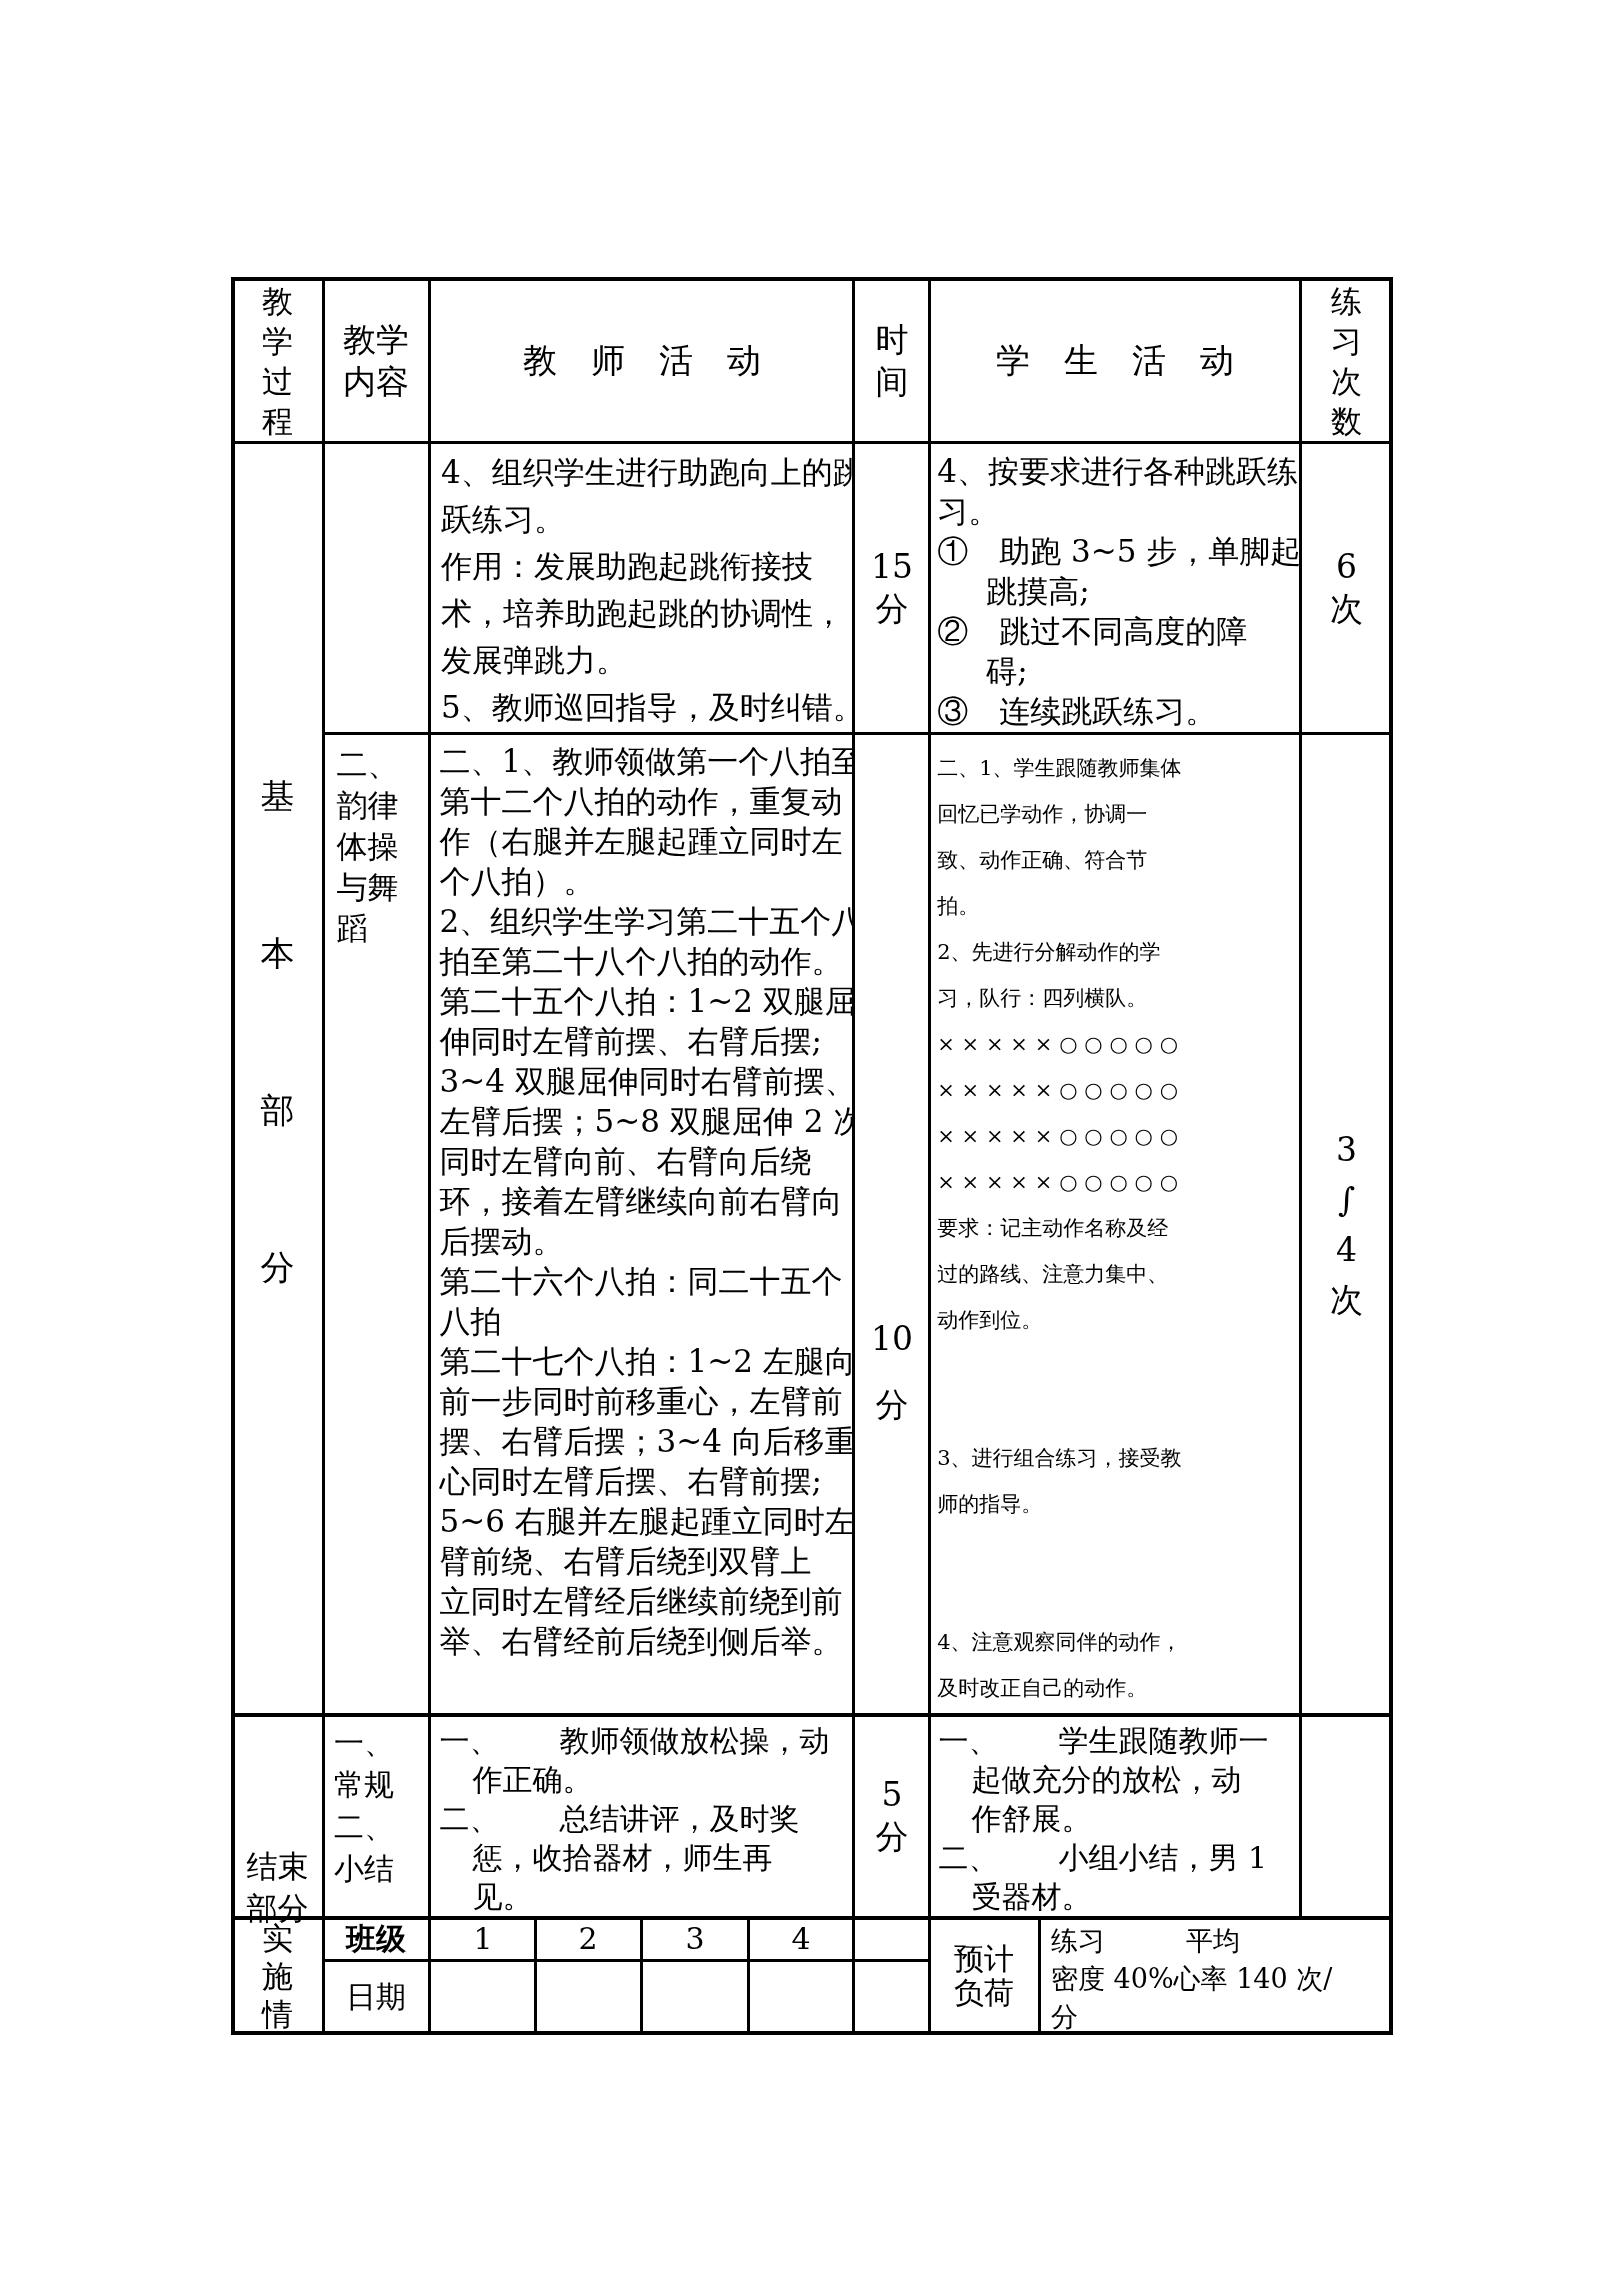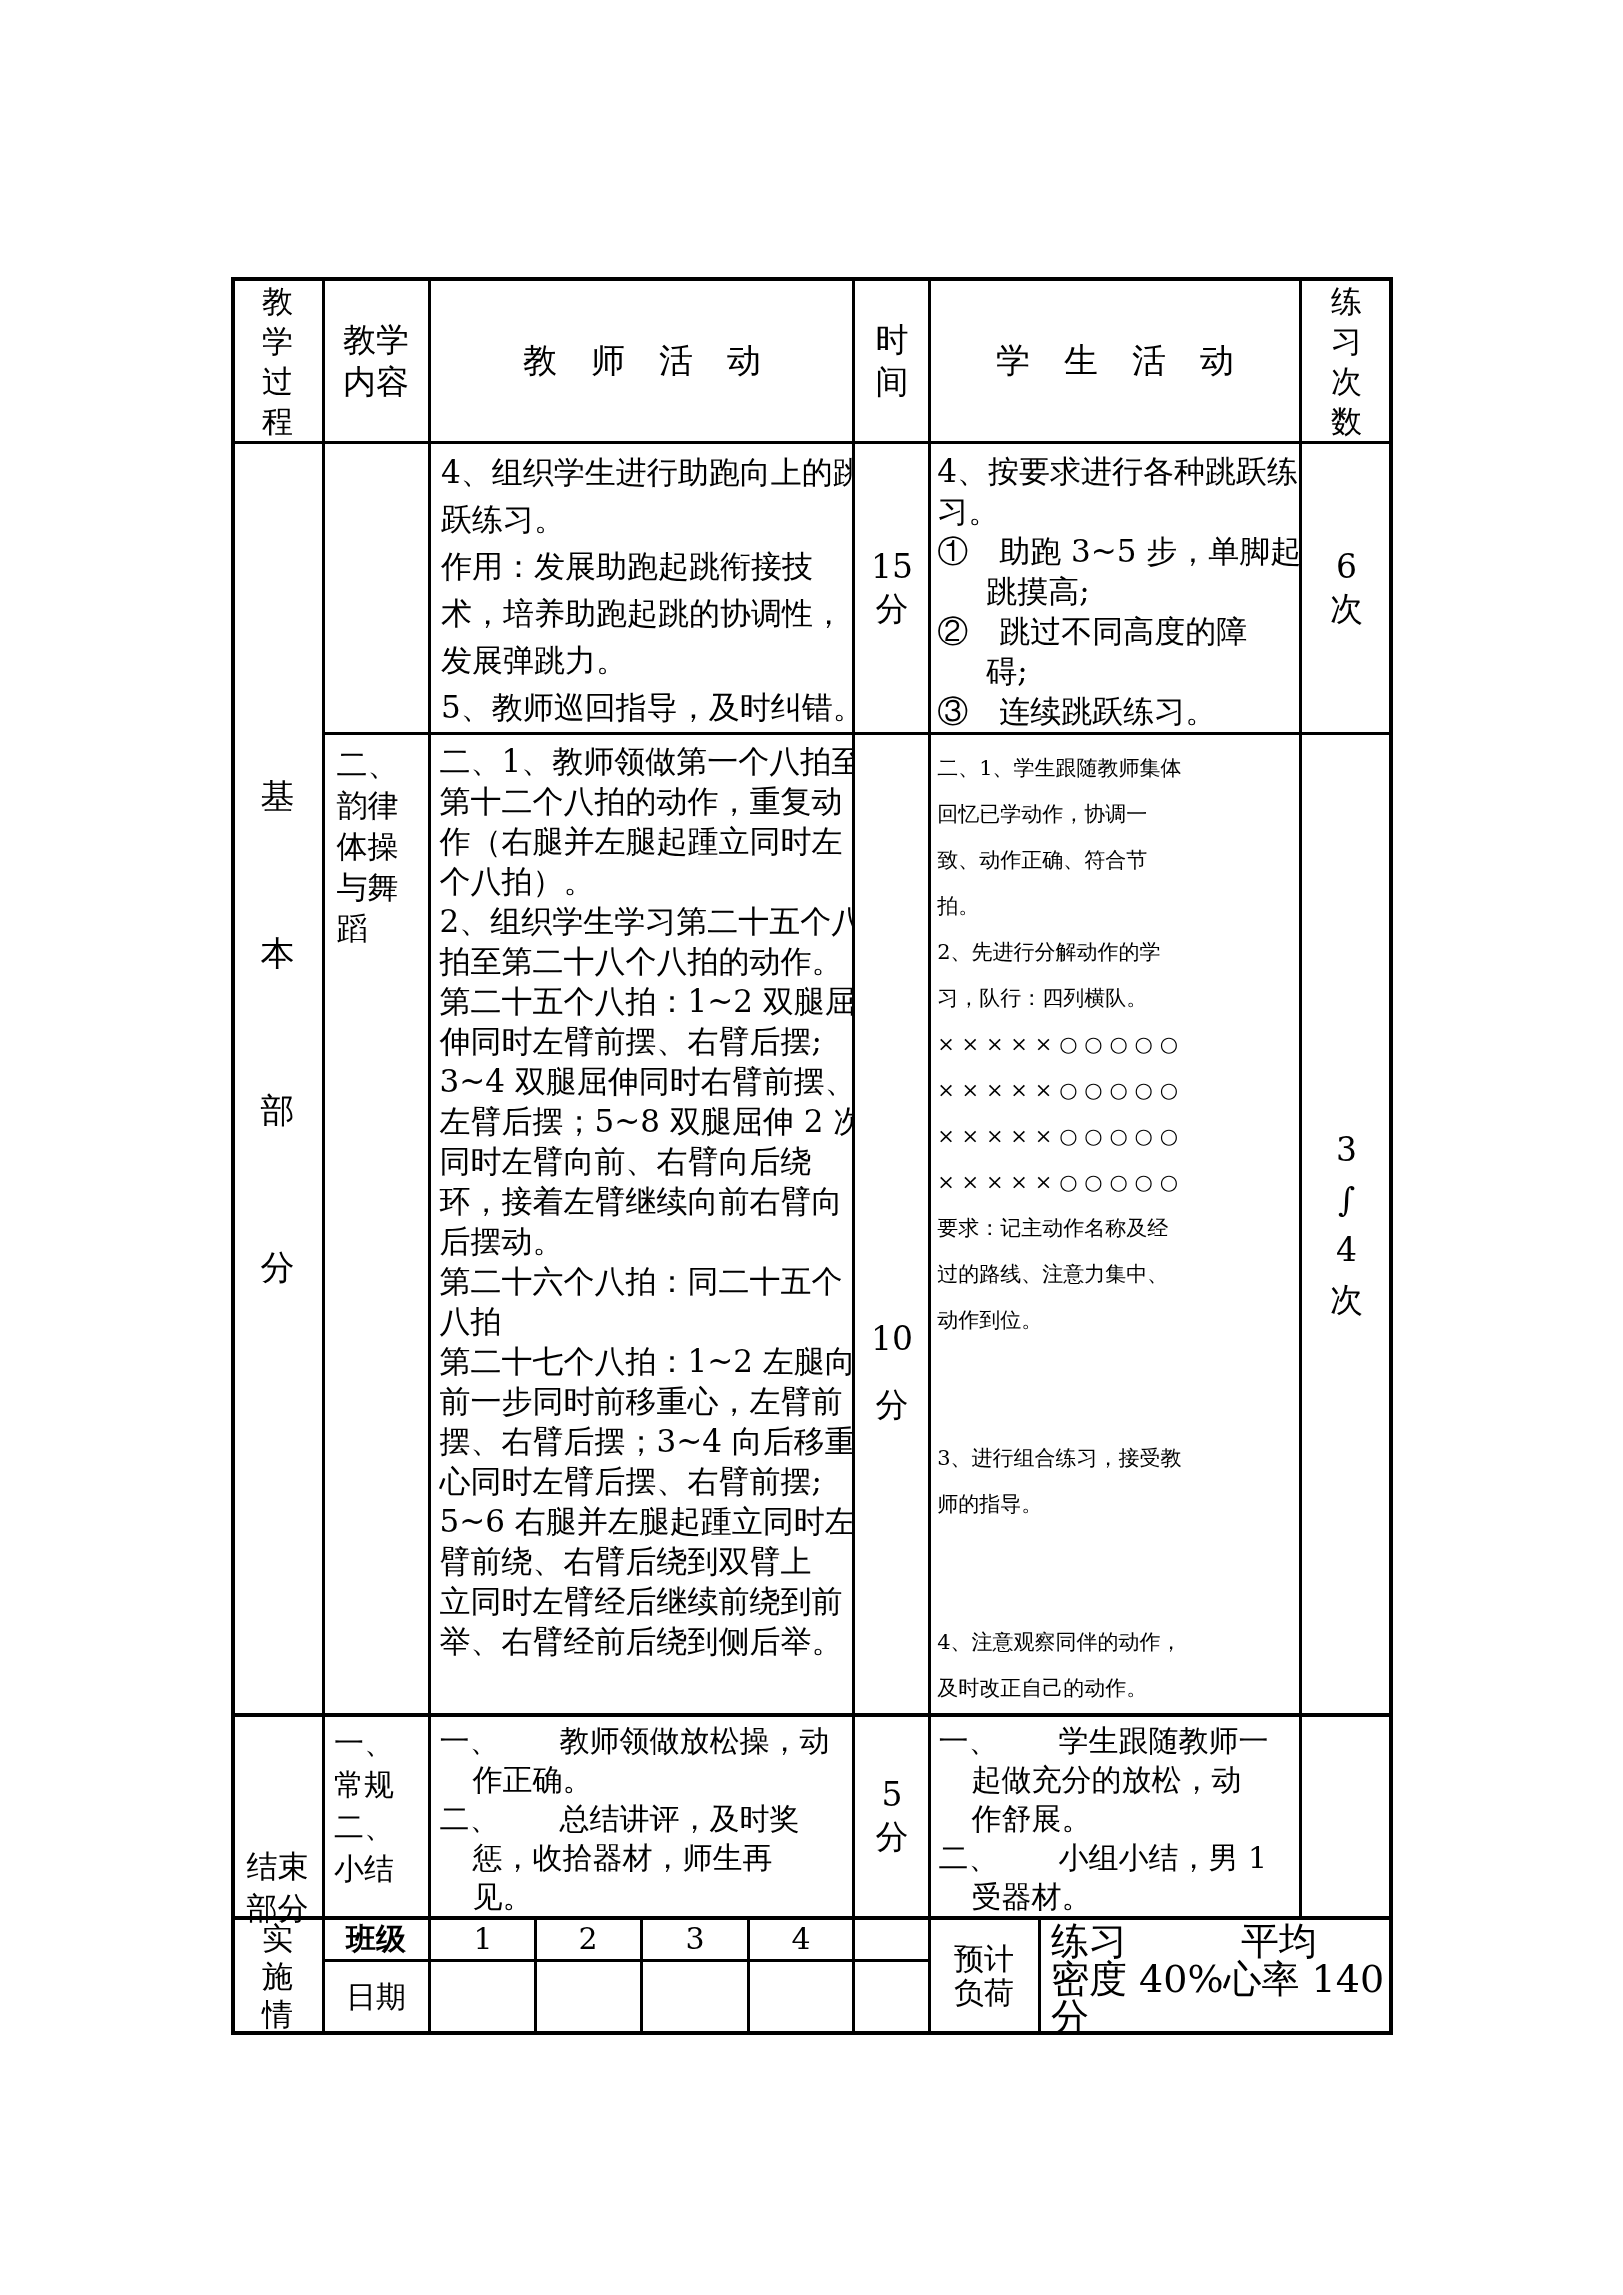--- a/index.html
+++ b/index.html
@@ -26,21 +26,21 @@
   .t-r2{font-size:31px;line-height:40px;padding:6.8px 9.5px 0 9.5px;}
   .s-r2{font-size:21px;line-height:46px;padding:11px 8.2px 0 8.2px;}
   .t-r3{font-size:30px;line-height:39px;padding:5.5px 9.5px 0 9.5px;}
   .s-r3{font-size:30px;line-height:39px;padding:5.5px 9.5px 0 9.5px;}
   .c-r3{font-size:30px;line-height:42px;padding:6.8px 0 0 11px;}
   .timec{font-size:33px;line-height:42px;}
   .time-r2{padding-top:293px;gap:24px;}
   .countc{font-size:33px;line-height:42px;}
   .count-r2{font-size:33px;line-height:50px;}
   .botlbl{font-size:30px;line-height:34px;}
-  .loadc{font-size:38px;line-height:38px;padding:4.1px 0 0 11px;}
+  .loadc{font-size:27px;line-height:38px;padding:4.1px 0 0 11px;}
 </style>
 </head>
 <body>
 
 <div class="page">
 
   <div class="cell center hdr-v" style="left:232px;top:278px;width:91px;height:165px;">
       <div class="ln">教</div>
       <div class="ln">学</div>
       <div class="ln">过</div>

